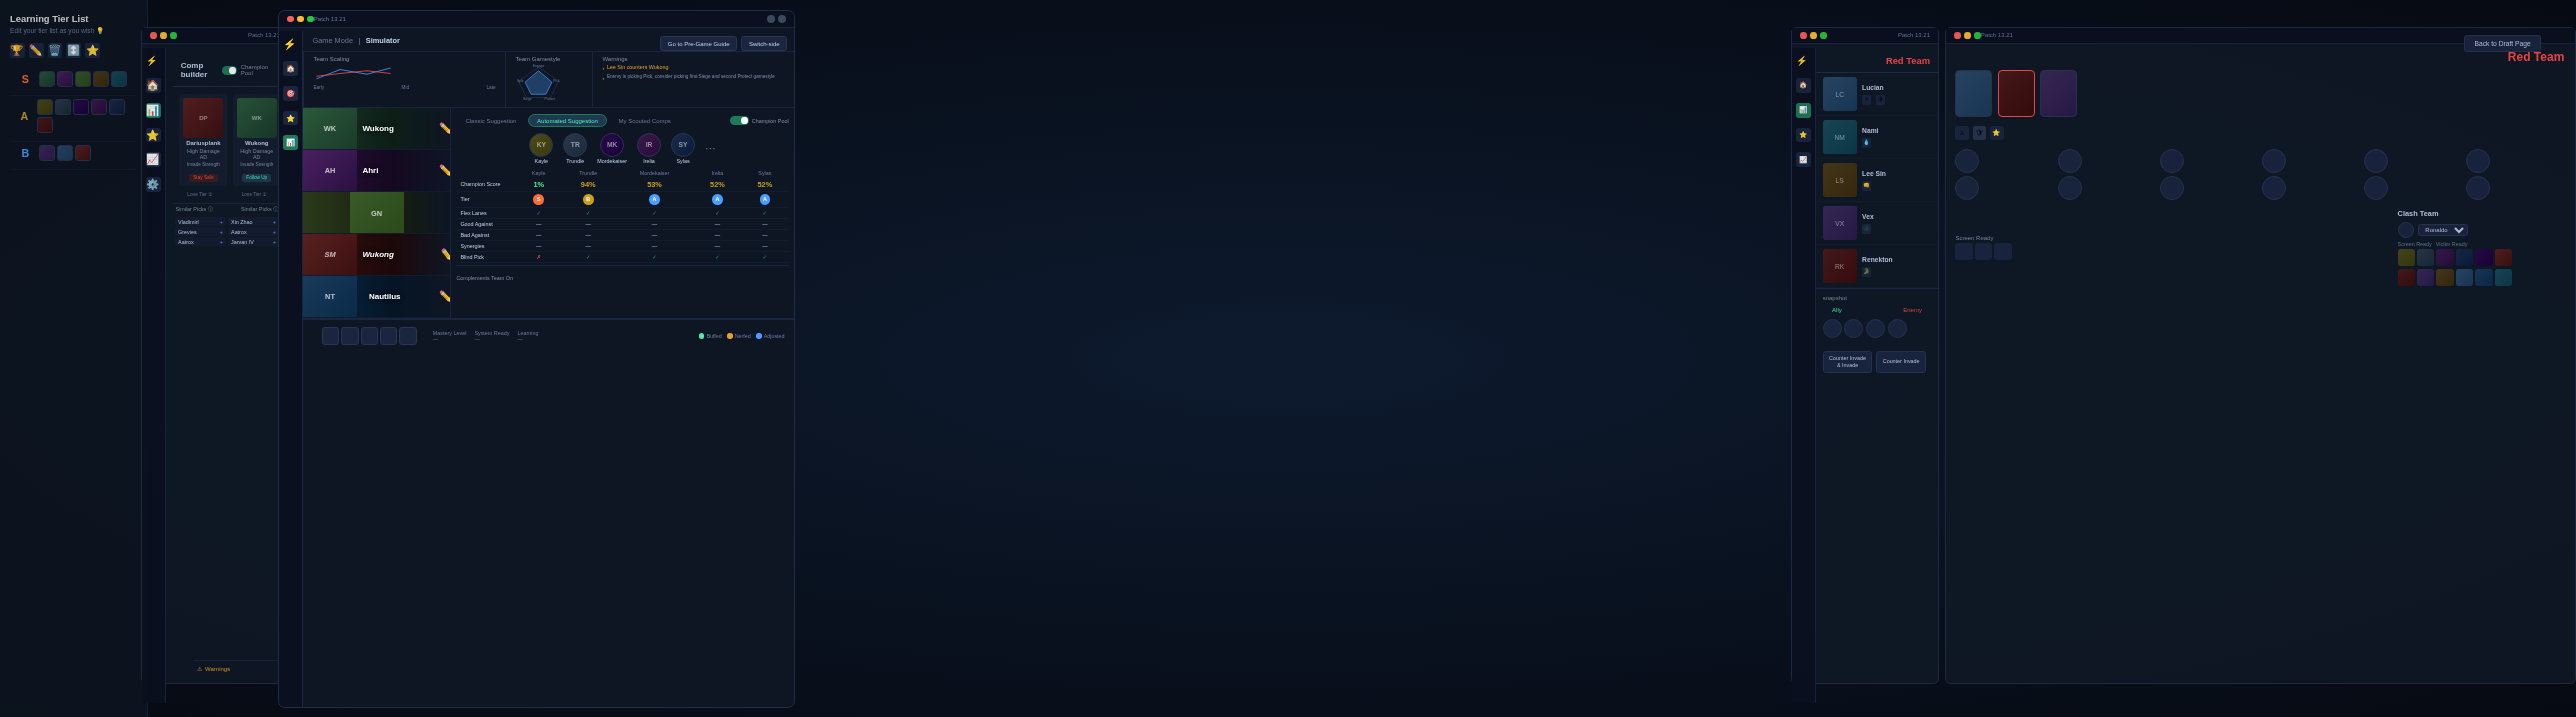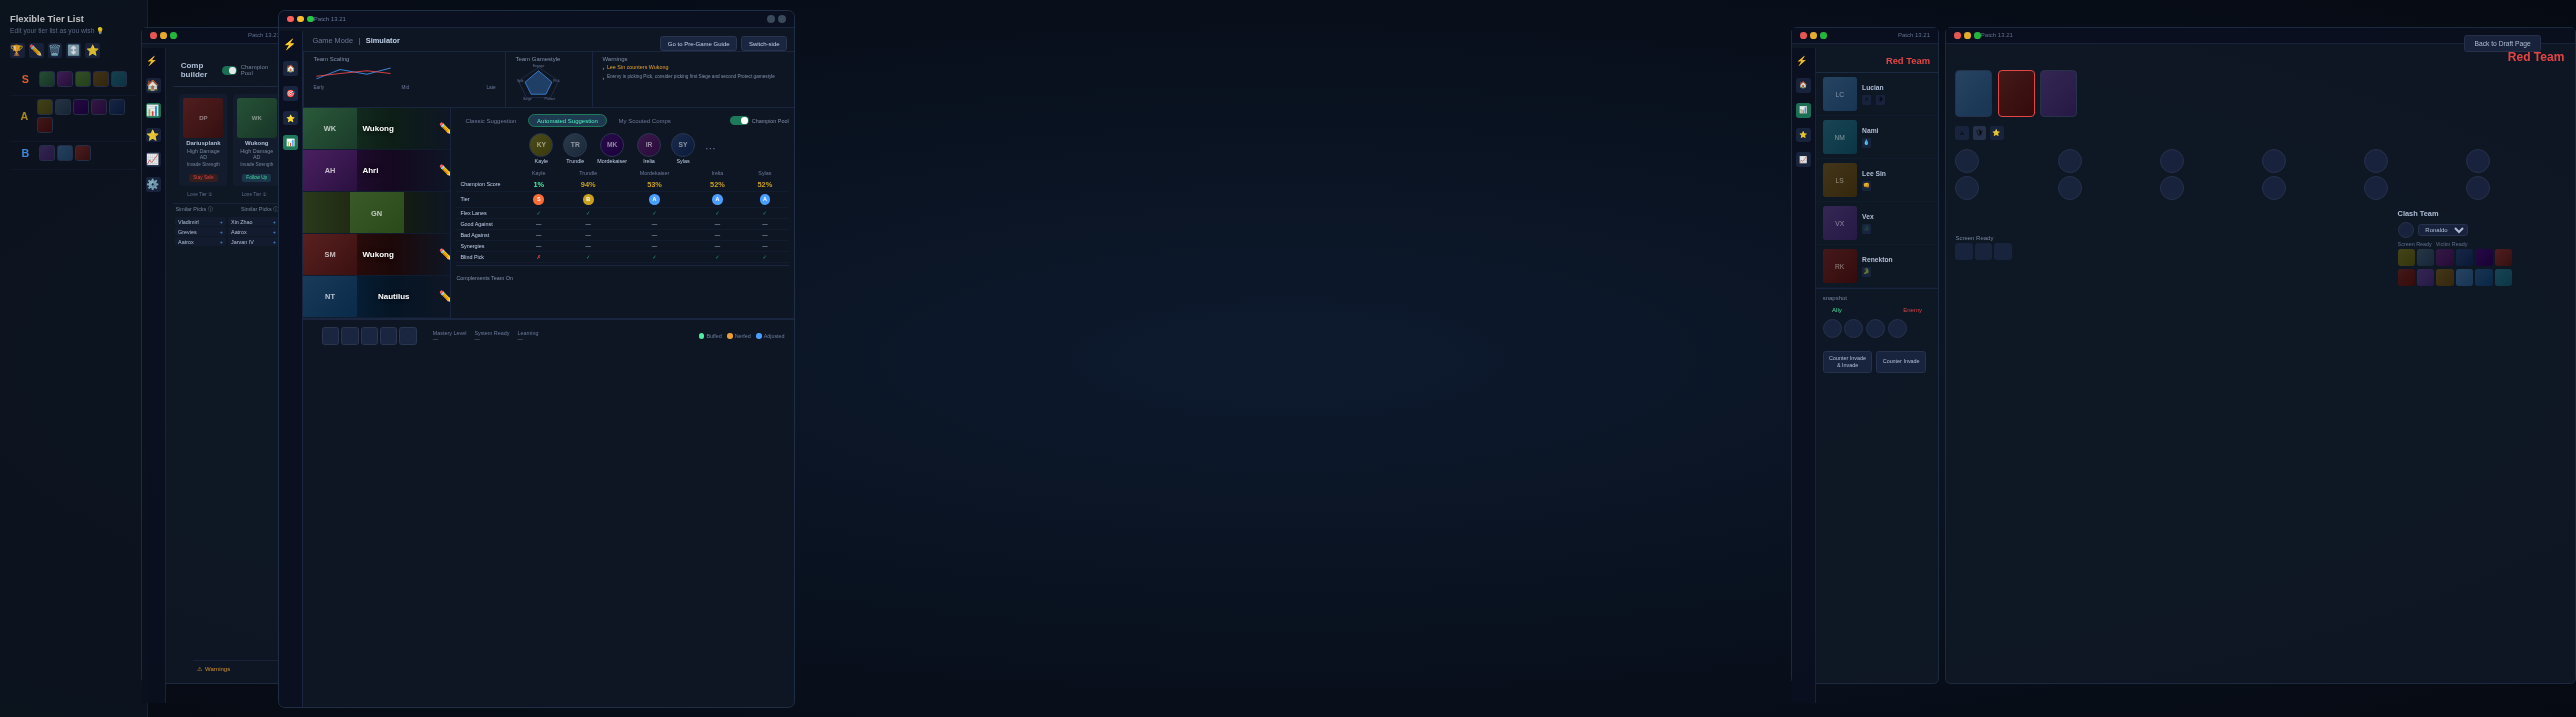--- a/index.html
+++ b/index.html
@@ -740,20 +740,21 @@
     }
     .champ-item-ahri {
       background: linear-gradient(90deg, #2a1040 0%, #150820 60%, #0e1624 100%);
     }
     .champ-item-gnar {
       background: linear-gradient(90deg, #2a3a1a 0%, #151d0d 60%, #0e1624 100%);
       flex-direction: column;
     }
     .champ-item-samira {
       background: linear-gradient(90deg, #3a1010 0%, #1d0808 60%, #0e1624 100%);
+      font-style: italic;
     }
     .champ-item-nautilus {
       background: linear-gradient(90deg, #0a2a4a 0%, #051525 60%, #0e1624 100%);
     }
 
     .champ-portrait-wide {
       width: 54px;
       height: 42px;
       border-radius: 0;
       display: flex;
@@ -816,21 +817,21 @@
     
     .dash-cell { color: #3a4a5a; }
   </style>
 </head>
 <body>
 
 <div class="bg-overlay"></div>
 
 <div class="panel-left">
   <div class="panel-left-inner">
-    <div class="tier-list-title">Flexible Tier List</div>
+    <div class="tier-list-title">Learning Tier List</div>
     <div class="tier-list-subtitle">Edit your tier list as you wish 💡</div>
     <div class="tier-icons-row">
       <div class="tier-icon">🏆</div>
       <div class="tier-icon">✏️</div>
       <div class="tier-icon">🗑️</div>
       <div class="tier-icon">↕️</div>
       <div class="tier-icon">⭐</div>
     </div>
 
     <div class="tier-row-container">
@@ -1099,21 +1100,21 @@
         <div class="champ-list-item champ-item-samira">
           <div class="champ-portrait-wide samira-bg">SM</div>
           <div style="flex:1;padding:0 5.4px;">
             <div style="color:white;font-size:8px;font-weight:bold;text-shadow:0 0 5.4px rgba(0,0,0,0.9);">Wukong</div>
           </div>
           <div style="width:10.7px;padding-right:2.7px;">✏️</div>
         </div>
 
         <div class="champ-list-item champ-item-nautilus">
           <div class="champ-portrait-wide nautilus-bg">NT</div>
-          <div style="flex:1;padding:0 21px;">
+          <div style="flex:1;padding:0 12px;">
             <div style="color:white;font-size:8px;font-weight:bold;text-shadow:0 0 5.4px rgba(0,0,0,0.9);">Nautilus</div>
           </div>
           <div style="width:10.7px;padding-right:2.7px;">✏️</div>
         </div>
       </div>
 
       <div class="suggestion-panel">
 
         <div class="suggestion-tabs">
           <button class="tab-btn tab-inactive">Classic Suggestion</button>

